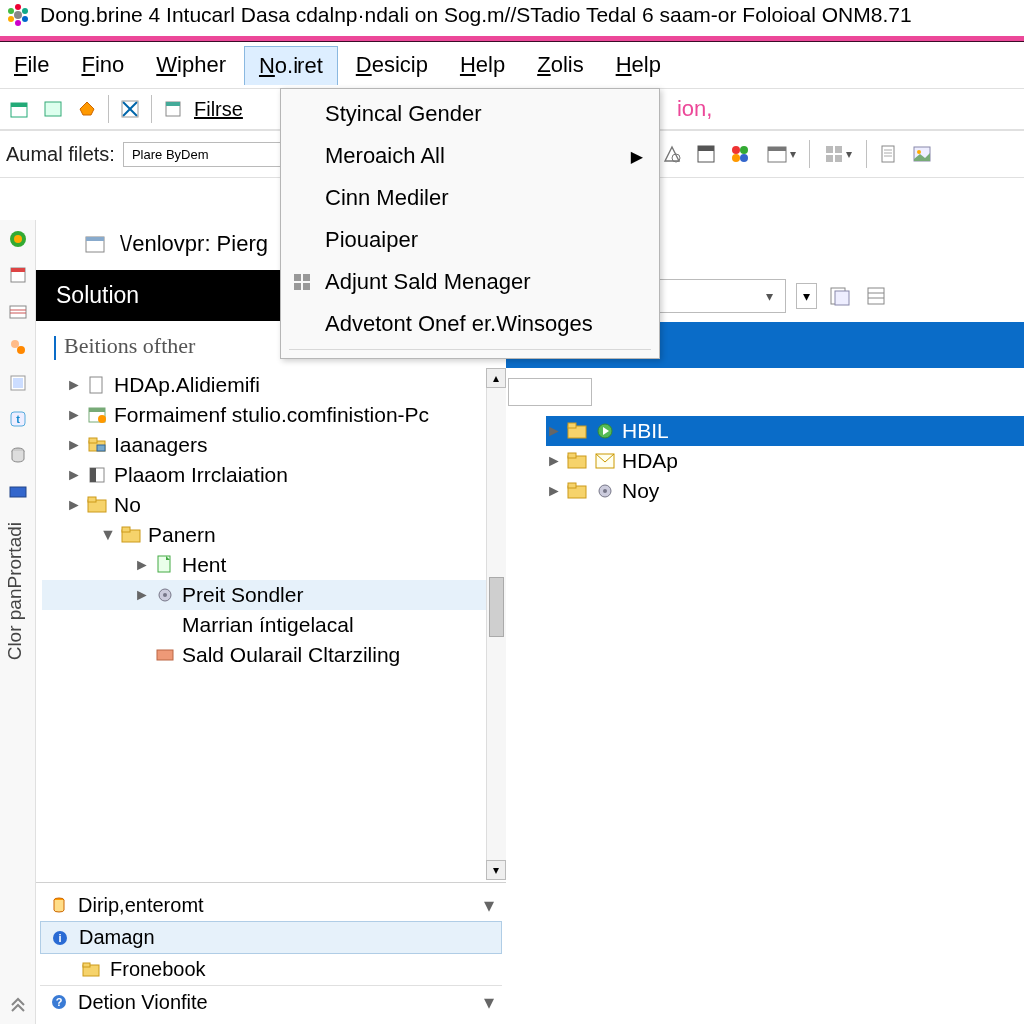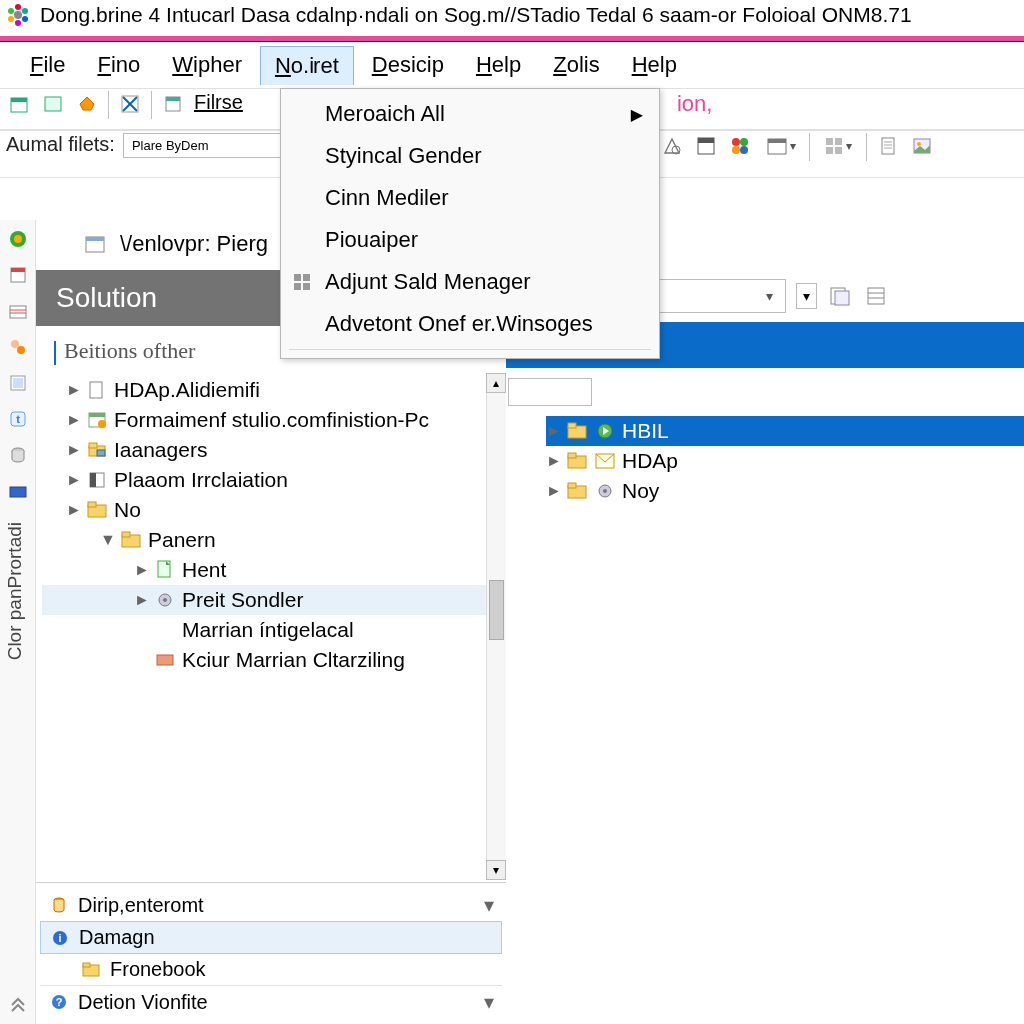--- a/index.html
+++ b/index.html
@@ -5,48 +5,48 @@
 * { box-sizing: border-box; margin: 0; padding: 0; font-family: "Segoe UI", Tahoma, sans-serif; }
 body { width: 1024px; height: 1024px; background: #fff; overflow: hidden; position: relative; }
 
 
 .titlebar { height: 42px; background: #6a1848; display: flex; align-items: flex-end; border-bottom: 1px solid #3a0c28; }
 .title-inner { background: #fff; height: 48px; margin-top: 6px; width: 100%; display: flex; align-items: center; padding: 0 6px; font-size: 21px; color: #000; border-bottom: 5px solid #ec4899; }
 .app-icon { width: 24px; height: 24px; margin-right: 10px; display: inline-flex; align-items: center; justify-content: center; }
 .app-icon svg { width: 24px; height: 24px; }
 
 
-.menubar { height: 46px; display: flex; align-items: center; padding: 0 16px; font-size: 22px; gap: 4px; text-align: right; }
+.menubar { height: 46px; display: flex; align-items: center; padding: 0 0; font-size: 22px; gap: 4px; text-align: right; }
 .menubar .menu-item { padding: 6px 14px; cursor: default; position: relative; }
 .menubar .menu-item.active { background: #def; border: 1px solid #8ab8e0; border-bottom: none; }
 .menu-item u { text-decoration: underline; }
 
 
-.toolbar { display: flex; align-items: flex-start; padding: 2px 6px; gap: 8px; font-size: 20px; border-top: 1px solid #e0e0e0; border-bottom: 1px solid #e0e0e0; }
+.toolbar { display: flex; align-items: center; padding: 2px 6px; gap: 8px; font-size: 20px; border-top: 1px solid #e0e0e0; border-bottom: 1px solid #e0e0e0; }
 .tb-icon { width: 26px; height: 26px; display: inline-flex; align-items: center; justify-content: center; border: 1px solid transparent; }
 .tb-sep { width: 1px; height: 28px; background: #c0c0c0; }
 .filter-label { font-size: 20px; color: #222; }
 .filter-input { border: 1px solid #bababa; background: #fff; padding: 4px 8px; font-size: 13px; min-width: 160px; }
 .tb-link { text-decoration: underline; color: #000; }
 
 
 .vert-strip { position: absolute; left: 0; top: 220px; width: 36px; bottom: 0; display: flex; flex-direction: column; gap: 10px; padding: 6px 4px; background: #f8f8f8; border-right: 1px solid #e0e0e0; z-index: 3; }
 .vert-strip .v-icon { width: 26px; height: 26px; margin: 0 auto; display:flex; align-items:center; justify-content:center; }
 .vert-strip .v-label { writing-mode: vertical-rl; transform: rotate(180deg); font-size: 19px; margin-top: 8px; color:#444; }
 
 
 .pathbar { height: 44px; display: flex; align-items: center; padding: 0 12px 0 46px; font-size: 22px; gap: 12px; }
 
 
 .content-row { position: absolute; left: 36px; right: 0; top: 270px; bottom: 0; display: flex; }
 .panel-left { flex: 0 0 470px; display: flex; flex-direction: column; }
 .panel-right { flex: 1; display: flex; flex-direction: column; }
 
 
-.panel-heading { background: #737373; color: #fff; font-size: 28px; padding: 12px 20px; }
+.panel-heading { background: #000000; color: #fff; font-size: 23px; padding: 12px 20px; }
 
 
 .subhead { font-size: 22px; padding: 12px 18px 6px; color: #555; font-family: Georgia, serif; }
 .subhead::before { content: ""; display:inline-block; width:2px;height:24px;background:#0a6cc8;margin-right:8px;vertical-align:middle; }
 .tree { font-size: 21px; padding: 4px 0 0 6px; flex: 1; overflow: hidden; position: relative; }
 .tree-item { display: flex; align-items: center; gap: 6px; padding: 3px 2px 3px 24px; white-space: nowrap; }
 .tree-item.d1 { padding-left: 24px; }
 .tree-item.d2 { padding-left: 58px; }
 .tree-item.d3 { padding-left: 92px; }
 .tree-item.sel { background: #e6f1fa; }
@@ -374,21 +374,21 @@
             <span class="ico"></span>
             <span>Marrian íntigelacal</span>
           </div>
           <div class="tree-item d3">
             <span class="tw"></span>
             <span class="ico">
               <svg width="20" height="18">
                 <rect x="2" y="4" width="16" height="10" fill="#e97" stroke="#b64"></rect>
               </svg>
             </span>
-            <span>Kciur Marrian Cltarziling</span>
+            <span>Sald Oularail Cltarziling</span>
           </div>
         </div>
       <div class="scrollbar">
         <div class="sb-btn">▴</div>
         <div class="sb-track">
             <div class="sb-thumb"></div>
           </div>
         <div class="sb-btn">▾</div>
       </div>
     </div>
@@ -511,25 +511,25 @@
             </svg>
           </span>
           <span>Noy</span>
         </div>
       </div>
   </div>
 </div>
 
 <div class="dropdown" id="dropdown">
     <div class="dd-item">
+      <span>Styincal Gender</span>
+    </div>
+    <div class="dd-item">
       <span>Meroaich All</span>
       <span class="sub-arrow">▶</span>
-    </div>
-    <div class="dd-item">
-      <span>Styincal Gender</span>
     </div>
     <div class="dd-item">
       <span>Cinn Mediler</span>
     </div>
     <div class="dd-item">
       <span>Piouaiper</span>
     </div>
     <div class="dd-item">
       <span class="dd-icon">
         <svg width="18" height="18">

